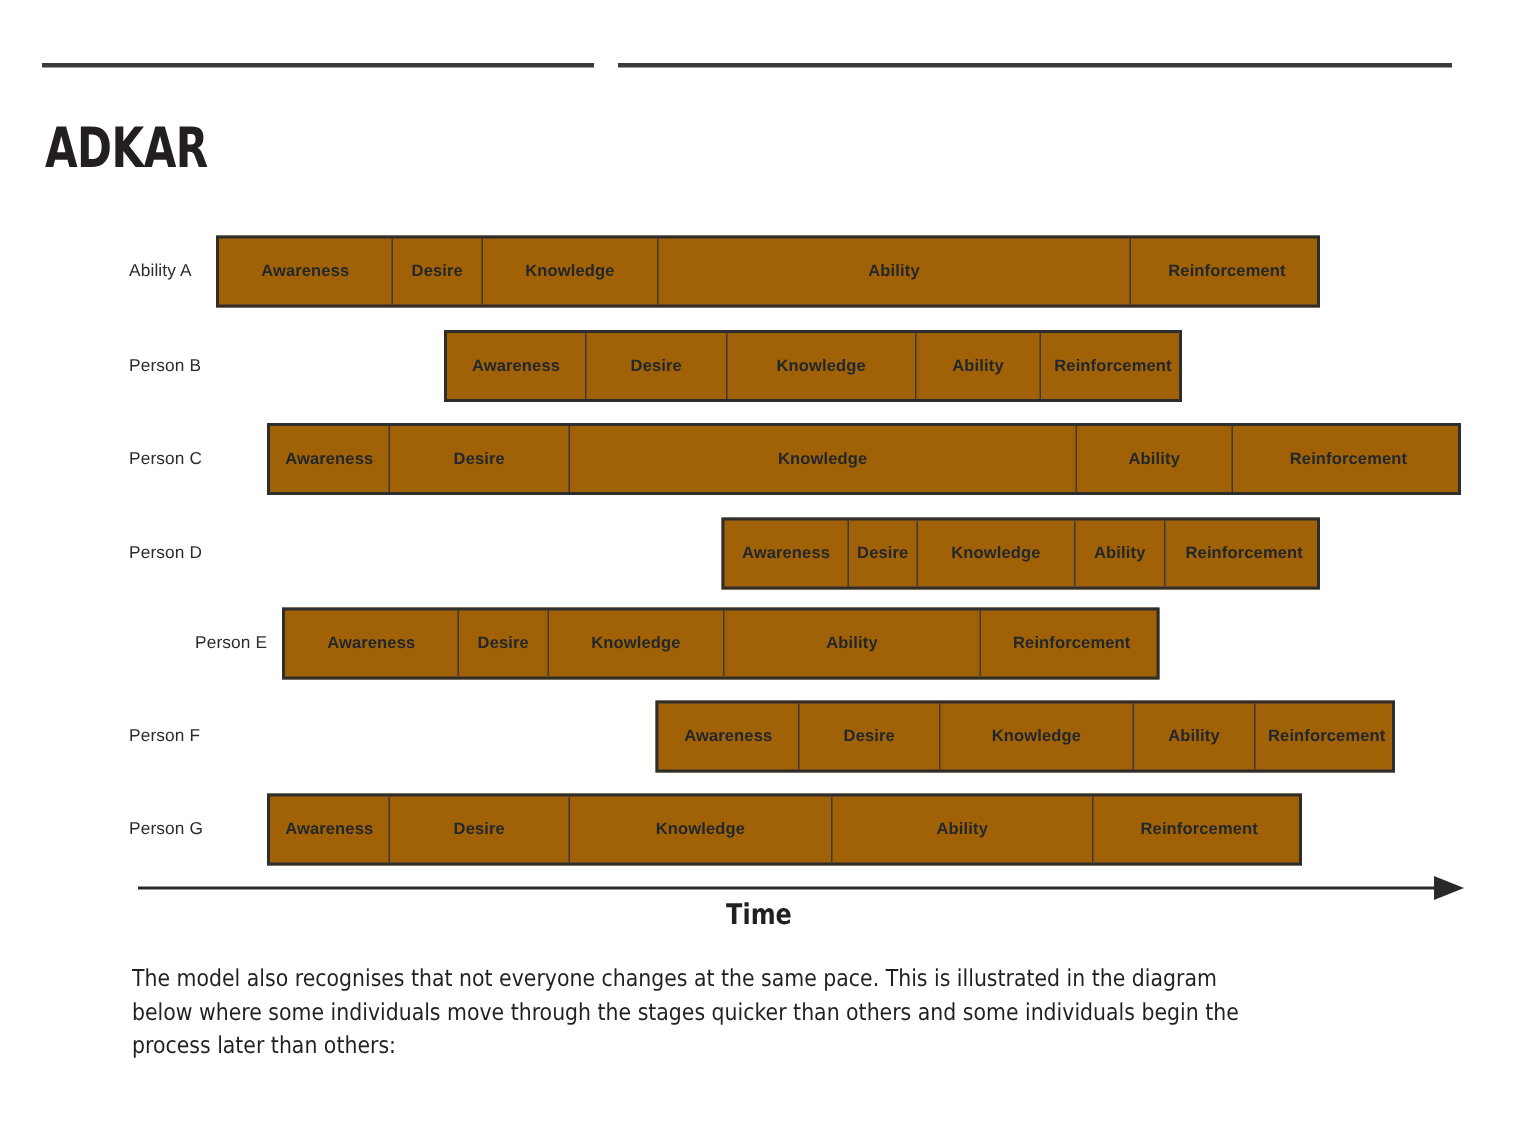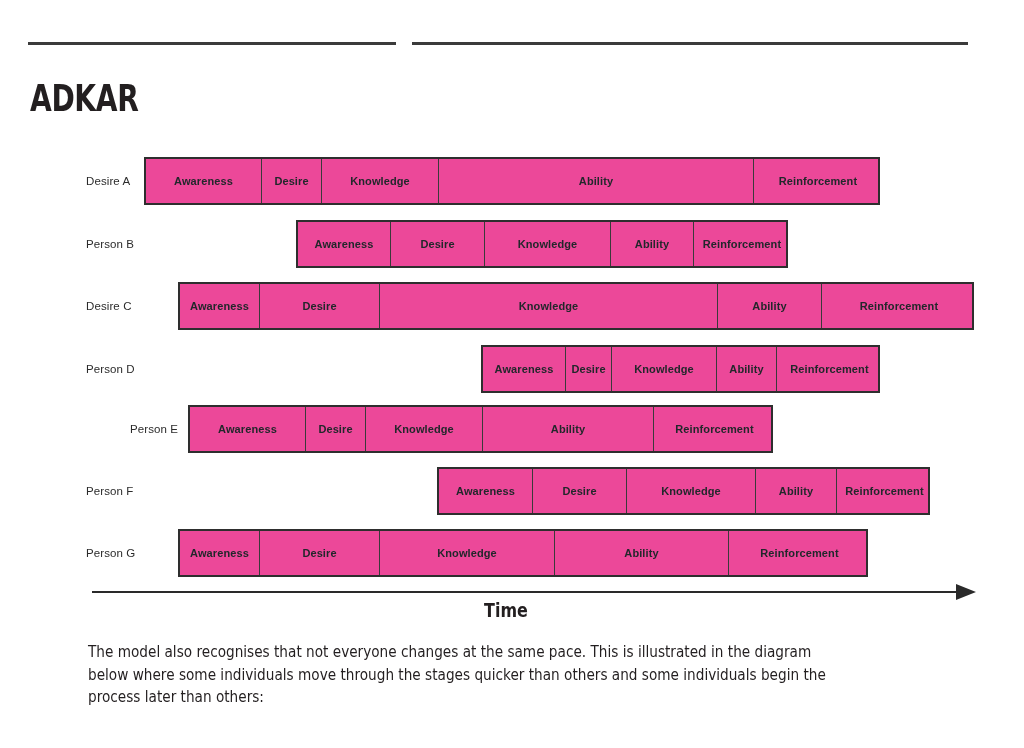--- a/index.html
+++ b/index.html
@@ -63,21 +63,21 @@
     white-space: nowrap;
     line-height: 48px;
     height: 48px;
   }
   .bar {
     position: absolute;
     height: 48px;
     box-sizing: border-box;
     border: 2px solid #2e2e2e;
     display: flex;
-    background: #ec4899;
+    background: #a16207;
   }
   .seg {
     box-sizing: border-box;
     border-right: 1.5px solid #3a3a3a;
     display: flex;
     align-items: center;
     justify-content: center;
     font-size: 11px;
     font-weight: bold;
     color: #22272b;
@@ -137,41 +137,41 @@
 </head>
 <body>
 
 <div class="rule rule-left"></div>
 <div class="rule rule-right"></div>
 
 <div class="page-title">ADKAR</div>
 
 <div class="diagram" id="diagram">
     <div class="person-row" style="top: 157px; left: 0px; width: 1024px;">
-      <div class="person-label">Desire A</div>
+      <div class="person-label">Ability A</div>
       <div class="bar" style="left: 144px; width: 736px;">
         <div class="seg" style="width: 116px; flex: 0 0 116px;">Awareness</div>
         <div class="seg" style="width: 60px; flex: 0 0 60px;">Desire</div>
         <div class="seg" style="width: 117px; flex: 0 0 117px;">Knowledge</div>
         <div class="seg" style="width: 315px; flex: 0 0 315px;">Ability</div>
         <div class="seg" style="width: 128px; flex: 0 0 128px;">Reinforcement</div>
       </div>
     </div>
     <div class="person-row" style="top: 220px; left: 0px; width: 936px;">
       <div class="person-label">Person B</div>
       <div class="bar" style="left: 296px; width: 492px;">
         <div class="seg" style="width: 93px; flex: 0 0 93px;">Awareness</div>
         <div class="seg" style="width: 94px; flex: 0 0 94px;">Desire</div>
         <div class="seg" style="width: 126px; flex: 0 0 126px;">Knowledge</div>
         <div class="seg" style="width: 83px; flex: 0 0 83px;">Ability</div>
         <div class="seg" style="width: 96px; flex: 0 0 96px;">Reinforcement</div>
       </div>
     </div>
     <div class="person-row" style="top: 282px; left: 0px; width: 1024px;">
-      <div class="person-label">Desire C</div>
+      <div class="person-label">Person C</div>
       <div class="bar" style="left: 178px; width: 796px;">
         <div class="seg" style="width: 80px; flex: 0 0 80px;">Awareness</div>
         <div class="seg" style="width: 120px; flex: 0 0 120px;">Desire</div>
         <div class="seg" style="width: 338px; flex: 0 0 338px;">Knowledge</div>
         <div class="seg" style="width: 104px; flex: 0 0 104px;">Ability</div>
         <div class="seg" style="width: 154px; flex: 0 0 154px;">Reinforcement</div>
       </div>
     </div>
     <div class="person-row" style="top: 345px; left: 0px; width: 856px;">
       <div class="person-label">Person D</div>

